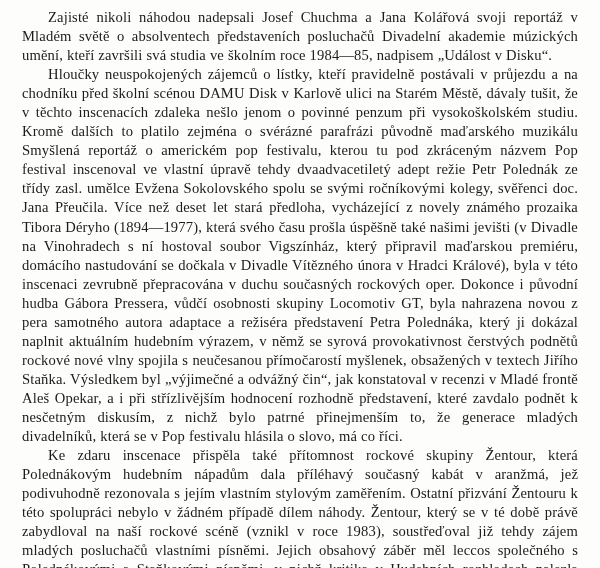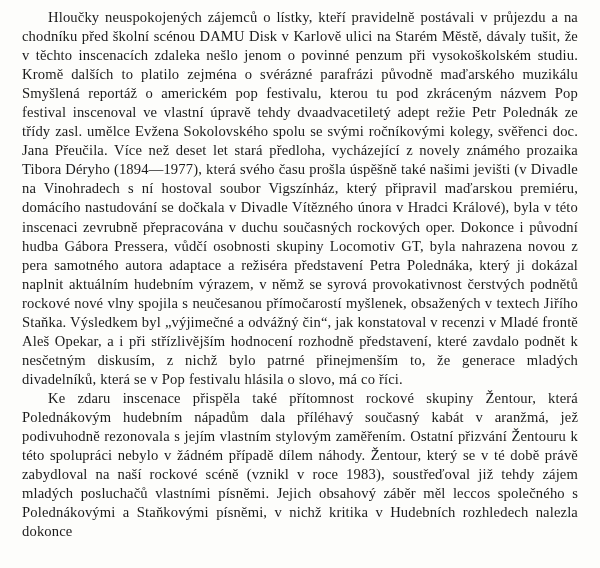--- a/index.html
+++ b/index.html
@@ -35,16 +35,17 @@
   p.para.indent {
     text-indent: 26px;
   }
   
 </style>
 </head>
 <body>
 
 <div id="page">
   <div id="text-column">
+    <p class="para indent">Zajisté nikoli náhodou nadepsali Josef Chuchma a Jana Kolářová svoji reportáž v Mladém světě o absolventech představeních posluchačů Divadelní akademie múzických umění, kteří završili svá studia ve školním roce 1984—85, nadpisem „Událost v Disku“.</p>
     <p class="para indent">Hloučky neuspokojených zájemců o lístky, kteří pravidelně postávali v průjezdu a na chodníku před školní scénou DAMU Disk v Karlově ulici na Starém Městě, dávaly tušit, že v těchto inscenacích zdaleka nešlo jenom o povinné penzum při vysokoškolském studiu. Kromě dalších to platilo zejména o svérázné parafrázi původně maďarského muzikálu Smyšlená reportáž o americkém pop festivalu, kterou tu pod zkráceným názvem Pop festival inscenoval ve vlastní úpravě tehdy dvaadvacetiletý adept režie Petr Polednák ze třídy zasl. umělce Evžena Sokolovského spolu se svými ročníkovými kolegy, svěřenci doc. Jana Přeučila. Více než deset let stará předloha, vycházející z novely známého prozaika Tibora Déryho (1894—1977), která svého času prošla úspěšně také našimi jevišti (v Divadle na Vinohradech s ní hostoval soubor Vigszínház, který připravil maďarskou premiéru, domácího nastudování se dočkala v Divadle Vítězného února v Hradci Králové), byla v této inscenaci zevrubně přepracována v duchu současných rockových oper. Dokonce i původní hudba Gábora Pressera, vůdčí osobnosti skupiny Locomotiv GT, byla nahrazena novou z pera samotného autora adaptace a režiséra představení Petra Polednáka, který ji dokázal naplnit aktuálním hudebním výrazem, v němž se syrová provokativnost čerstvých podnětů rockové nové vlny spojila s neučesanou přímočarostí myšlenek, obsažených v textech Jiřího Staňka. Výsledkem byl „výjimečné a odvážný čin“, jak konstatoval v recenzi v Mladé frontě Aleš Opekar, a i při střízlivějším hodnocení rozhodně představení, které zavdalo podnět k nesčetným diskusím, z nichž bylo patrné přinejmenším to, že generace mladých divadelníků, která se v Pop festivalu hlásila o slovo, má co říci.</p>
     <p class="para indent">Ke zdaru inscenace přispěla také přítomnost rockové skupiny Žentour, která Polednákovým hudebním nápadům dala příléhavý současný kabát v aranžmá, jež podivuhodně rezonovala s jejím vlastním stylovým zaměřením. Ostatní přizvání Žentouru k této spolupráci nebylo v žádném případě dílem náhody. Žentour, který se v té době právě zabydloval na naší rockové scéně (vznikl v roce 1983), soustřeďoval již tehdy zájem mladých posluchačů vlastními písněmi. Jejich obsahový záběr měl leccos společného s Polednákovými a Staňkovými písněmi, v nichž kritika v Hudebních rozhledech nalezla dokonce</p>
   </div>
 </div>
 
 </body></html>

